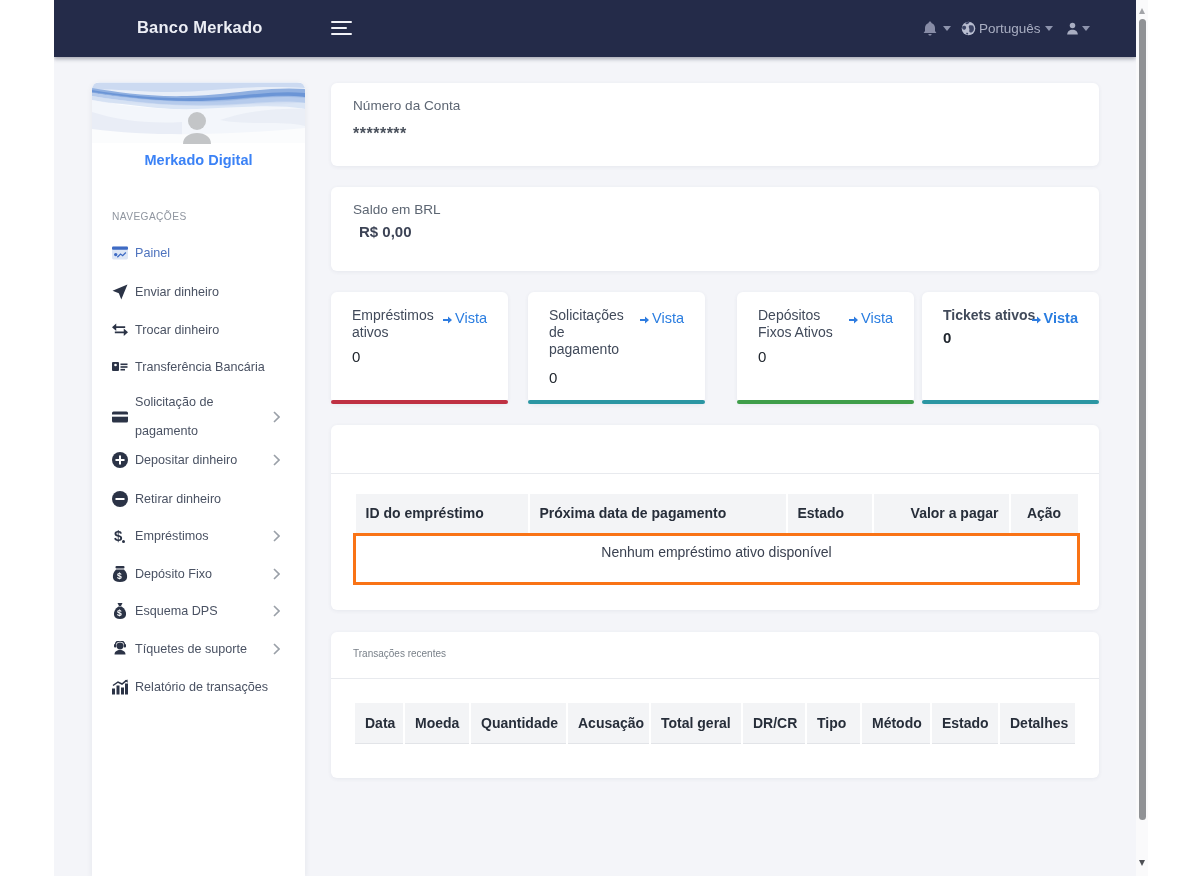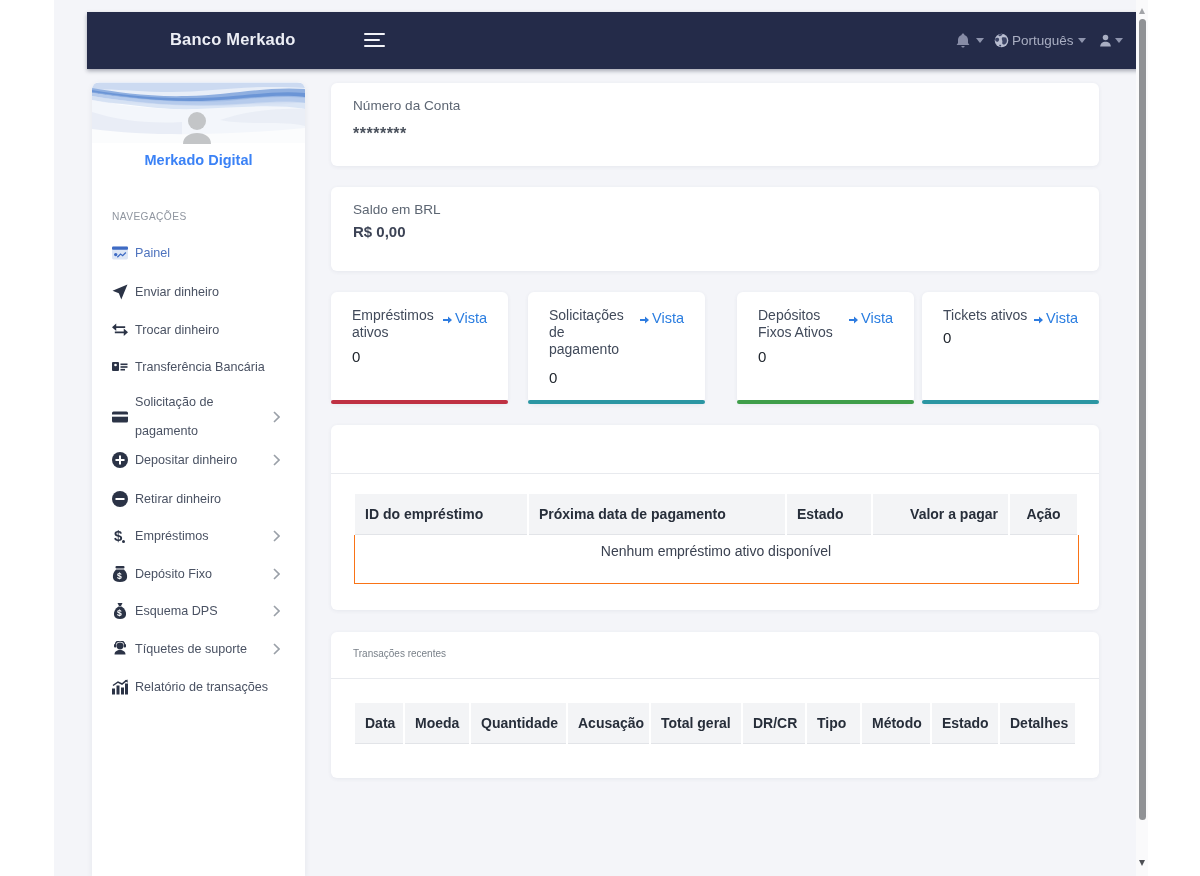--- a/index.html
+++ b/index.html
@@ -1,21 +1,21 @@
 <!DOCTYPE html>
 <html><head>
 <meta charset="utf-8">
 <style>
 * { margin:0; padding:0; box-sizing:border-box; }
 html,body { width:1200px; height:876px; background:#ffffff; font-family:"Liberation Sans",sans-serif; overflow:hidden; }
 .stage { position:relative; width:1200px; height:876px; background:#ffffff; }
 .page { position:absolute; left:54px; top:0; width:1082px; height:876px; background:#f4f5f9; overflow:hidden; }
 
 
-.topbar { position:absolute; left:0; top:12px; width:1082px; height:57px; background:#242b49; box-shadow:0 2px 4px rgba(20,25,50,.35);margin-left:33px; }
+.topbar { position:absolute; left:0; top:0; width:1082px; height:57px; background:#242b49; box-shadow:0 2px 4px rgba(20,25,50,.35); }
 .brand { position:absolute; left:83px; top:18px; font-size:16.5px; font-weight:bold; color:#eceef5; letter-spacing:.2px; }
 .burger { position:absolute; left:277px; top:21px; width:21px; height:14px; }
 .burger i { position:absolute; left:0; height:2px; background:#f2f3f8; border-radius:1px; display:block; }
 .burger i:nth-child(1){ top:0; width:21px; }
 .burger i:nth-child(2){ top:6px; width:16px; }
 .burger i:nth-child(3){ top:12px; width:21px; }
 .hico { position:absolute; top:0; }
 .caret { position:absolute; width:0; height:0; border-left:4px solid transparent; border-right:4px solid transparent; border-top:5px solid #8e94ad; }
 .lang-text { position:absolute; left:925px; top:21px; font-size:13.5px; color:#a9aec2; }
 
@@ -32,33 +32,33 @@
 .mi .ch { position:absolute; left:181px; top:50%; transform:translateY(-50%); }
 .mi.active .tx { color:#4e73be; }
 
 
 .main { position:absolute; left:277px; top:83px; width:768px; }
 .card { position:absolute; background:#ffffff; border-radius:6px; box-shadow:0 1px 4px rgba(40,50,90,.07); }
 .ctitle { position:absolute; left:22px; font-size:13.6px; color:#5d6673; white-space:nowrap; }
 .c1 { left:0; top:0; width:768px; height:83px; }
 .c1 .stars { position:absolute; left:22px; top:42px; font-size:16px; font-weight:bold; color:#4a515c; letter-spacing:0.5px; }
 .c2 { left:0; top:104px; width:768px; height:84px; }
-.c2 .amount { position:absolute; left:22px; top:36px; font-size:15px; font-weight:bold; color:#3c4355; }
+.c2 .amount { position:absolute; left:28px; top:36px; font-size:15px; font-weight:bold; color:#3c4355; }
 
 .stat { top:209px; width:177px; height:112px; }
 .stat .bar { position:absolute; left:0; bottom:0; width:100%; height:4px; border-radius:2px; }
 .stat .st { position:absolute; left:21px; top:15px; font-size:14px; color:#414a5a; line-height:17px; }
 .stat .zero { position:absolute; left:21px; font-size:15px; color:#20262e; }
 .vista { position:absolute; right:21px; top:18px; font-size:14.5px; color:#2a7de0; white-space:nowrap; }
 .vista svg { vertical-align:-1px; margin-right:3px; }
 
 .tcard .divider { position:absolute; left:0; width:100%; height:1px; background:#e8eaee; }
 table.tb { border-collapse:collapse; position:absolute; left:22px; width:724px; table-layout:fixed; }
 table.tb th { border:2px solid #ffffff; border-bottom:1px solid #e2e4e8; background:#f3f4f6; font-size:14px; font-weight:bold; color:#272e3a; text-align:left; padding:0 10px; height:41px; white-space:nowrap; }
-table.tb td { border:1px solid #f97316; font-size:14px; color:#3a4150; text-align:center; height:49px; vertical-align:top; padding-top:8px; }
+table.tb td { border:3px solid #f97316; font-size:14px; color:#3a4150; text-align:center; height:49px; vertical-align:top; padding-top:8px; }
 
 
 .sbar { position:absolute; left:1136px; top:0; width:12px; height:876px; background:#fafafb; }
 .sbar .thumb { position:absolute; left:3px; top:19px; width:7px; height:801px; background:#909295; border-radius:4px; }
 .sbar .up { position:absolute; left:2.5px; top:8px; width:0; height:0; border-left:3.5px solid transparent; border-right:3.5px solid transparent; border-bottom:6px solid #a2a4a8; }
 .sbar .dn { position:absolute; left:2.5px; top:860px; width:0; height:0; border-left:3.5px solid transparent; border-right:3.5px solid transparent; border-top:6px solid #4e5055; }
 </style>
 </head>
 <body>
 <div class="stage">
@@ -259,21 +259,21 @@
         <div class="bar" style="background:#2b96a3;"></div>
       </div>
       <div class="card stat" style="left:406px;">
         <div class="st">Depósitos<br>Fixos Ativos</div>
         <div class="vista"><svg width="9" height="8" viewBox="0 0 9 8">
               <path fill="#2e7ce0" d="M0 3 L5 3 L5 0.4 L9 4 L5 7.6 L5 5 L0 5 Z"></path>
             </svg>Vista</div>
         <div class="zero" style="top:56px;">0</div>
         <div class="bar" style="background:#3f9e4a;"></div>
       </div>
-      <div class="card stat" style="left:591px;">
+      <div class="card stat" style="left:591px;font-weight:bold;">
         <div class="st">Tickets ativos</div>
         <div class="vista"><svg width="9" height="8" viewBox="0 0 9 8">
               <path fill="#2e7ce0" d="M0 3 L5 3 L5 0.4 L9 4 L5 7.6 L5 5 L0 5 Z"></path>
             </svg>Vista</div>
         <div class="zero" style="top:37px;">0</div>
         <div class="bar" style="background:#2b96a3;"></div>
       </div>
 
       <div class="card tcard" style="left:0;top:342px;width:768px;height:185px;">
         <div class="divider" style="top:48px;"></div>

